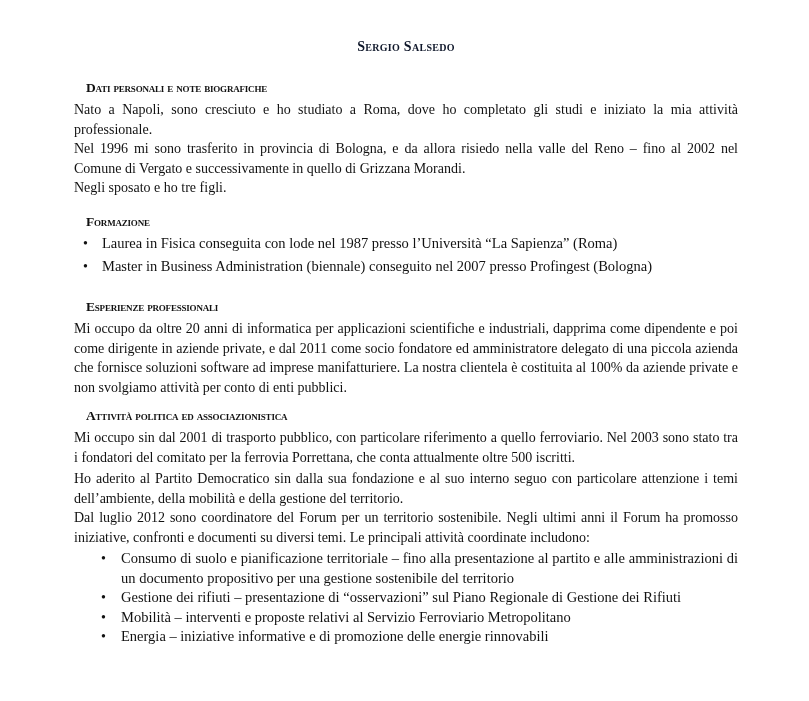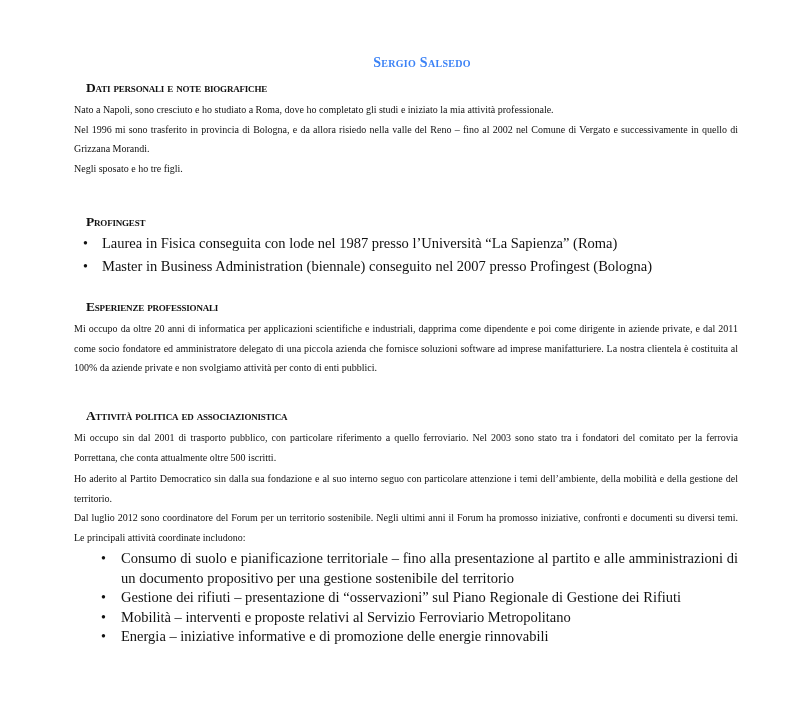--- a/index.html
+++ b/index.html
@@ -4,30 +4,30 @@
 <style>
   html, body { margin: 0; padding: 0; background: #ffffff; }
   body {
     width: 809px; height: 701px; overflow: hidden; position: relative;
     font-family: "Liberation Serif", "DejaVu Serif", serif;
     color: #111111;
   }
   .page { position: absolute; left: 74px; top: 0; width: 664px; }
   .name {
     position: absolute; left: 0; top: 39px; width: 664px; text-align: center;
-    font-size: 14px; font-weight: bold; color: #3b82f6; letter-spacing: 0.3px;
-    font-variant: small-caps; margin: 16px;
+    font-size: 14px; font-weight: bold; color: #0f172a; letter-spacing: 0.3px;
+    font-variant: small-caps; margin: 0;
   }
   .section { position: absolute; left: 0; width: 664px; }
   .heading {
     font-size: 13.5px; font-weight: bold; font-variant: small-caps;
     margin: 0 0 4px 12px; line-height: 16px; letter-spacing: -0.2px;
   }
   p {
-    margin: 0; font-size: 10px; line-height: 19.5px; text-align: justify;
+    margin: 0; font-size: 14px; line-height: 19.5px; text-align: justify;
   }
   p + p { margin-top: 0; }
   ul { margin: 0; padding: 0; list-style: none; }
   li {
     position: relative; font-size: 14.5px; line-height: 19.5px; text-align: justify;
   }
   li .bullet { position: absolute; top: 0; font-size: 14px; }
   .list-a li { padding-left: 28px; margin-bottom: 3px; }
   .list-a li .bullet { left: 9px; }
   .list-b li { padding-left: 47px; }
@@ -45,21 +45,21 @@
   <h1 class="name">Sergio Salsedo</h1>
 
   <div class="section" id="s1">
     <div class="heading">Dati personali e note biografiche</div>
     <p>Nato a Napoli, sono cresciuto e ho studiato a Roma, dove ho completato gli studi e iniziato la mia attività professionale.</p>
     <p>Nel 1996 mi sono trasferito in provincia di Bologna, e da allora risiedo nella valle del Reno – fino al 2002 nel Comune di Vergato e successivamente in quello di Grizzana Morandi.</p>
     <p>Negli sposato e ho tre figli.</p>
   </div>
 
   <div class="section" id="s2">
-    <div class="heading">Profingest</div>
+    <div class="heading">Formazione</div>
     <ul class="list-a">
       <li><span class="bullet">•</span><span>Laurea in Fisica conseguita con lode nel 1987 presso l’Università “La Sapienza” (Roma)</span></li>
       <li><span class="bullet">•</span><span>Master in Business Administration (biennale) conseguito nel 2007 presso Profingest (Bologna)</span></li>
     </ul>
   </div>
 
   <div class="section" id="s3">
     <div class="heading">Esperienze professionali</div>
     <p>Mi occupo da oltre 20 anni di informatica per applicazioni scientifiche e industriali, dapprima come dipendente e poi come dirigente in aziende private, e dal 2011 come socio fondatore ed amministratore delegato di una piccola azienda che fornisce soluzioni software ad imprese manifatturiere. La nostra clientela è costituita al 100% da aziende private e non svolgiamo attività per conto di enti pubblici.</p>
   </div>

